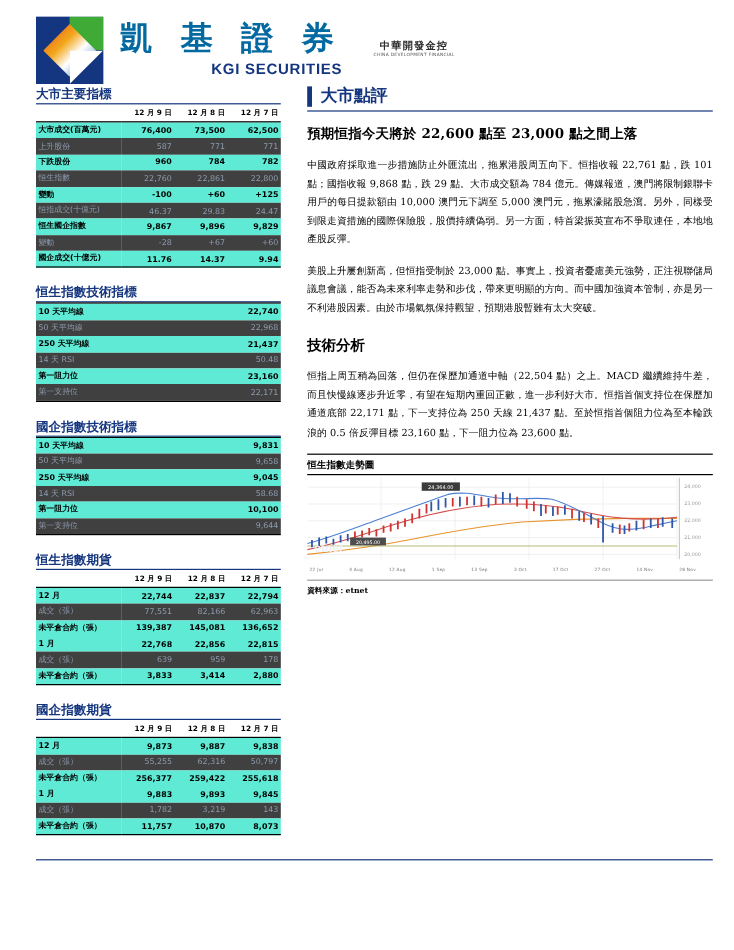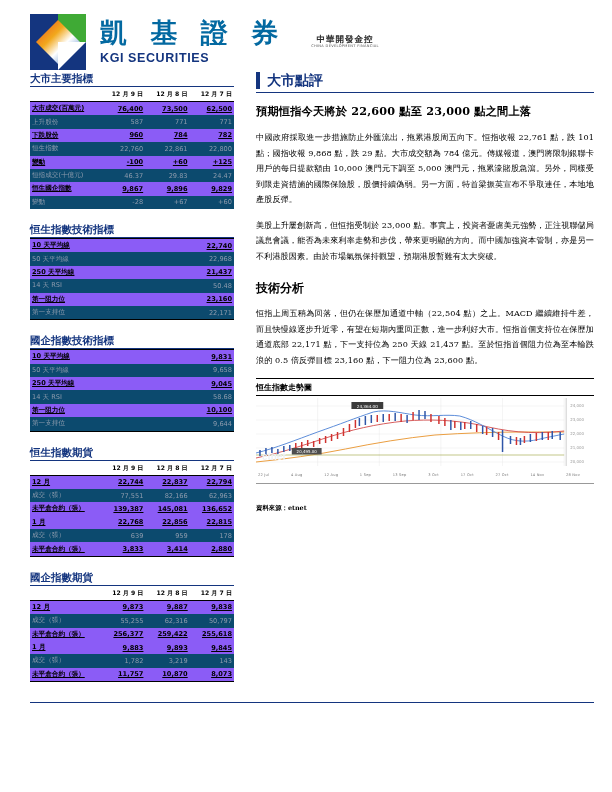--- a/index.html
+++ b/index.html
@@ -22,21 +22,21 @@
   .lm-br{left:28px;top:28px;background:#14357f;}
   .diamond{position:absolute;left:6px;top:6px;width:44px;height:44px;
     background:linear-gradient(135deg,#e8491d 0%,#f2a81c 38%,#ffffff 60%,#2f6fc0 100%);
     clip-path:polygon(50% 0,100% 50%,50% 100%,0 50%);}
   .tri-white{position:absolute;left:28px;top:28px;width:28px;height:28px;
     background:#ffffff;clip-path:polygon(0 0,100% 0,0 100%);}
   .brand{margin-left:14px;}
   .brand-cn{font-family:"DejaVu Serif","Liberation Serif",serif;
     font-size:27px;font-weight:bold;color:#0369a1;letter-spacing:7px;line-height:1.05;}
   .brand-en{font-family:"Liberation Sans",sans-serif;font-size:12.5px;font-weight:bold;
-    color:#14357f;letter-spacing:0.6px;margin-top:3px;}
+    color:#14357f;letter-spacing:0.6px;margin-top:3px;text-align:right;}
   .cdf{margin-left:26px;text-align:center;line-height:1.1;}
   .cdf-cn{font-size:8.5px;font-weight:bold;color:#2b2b2b;letter-spacing:1px;}
   .cdf-en{font-size:3.6px;color:#555;letter-spacing:.3px;margin-top:1px;}
   .title-block{margin-left:auto;text-align:right;padding-right:4px;}
   .doc-title{font-family:"DejaVu Serif","Liberation Serif",serif;font-size:21px;font-weight:bold;
     letter-spacing:1.5px;color:#000;line-height:1.1;}
   .doc-date{font-family:"DejaVu Serif","Liberation Serif",serif;font-size:11.5px;font-weight:bold;
     margin-top:6px;letter-spacing:.5px;}
 
   
@@ -49,23 +49,23 @@
   .tbl-title{font-family:"DejaVu Serif","Liberation Serif",serif;font-size:10.5px;font-weight:bold;
     color:#14357f;border-bottom:1.6px solid #14357f;display:block;padding-bottom:0;margin-bottom:0;}
   table.dt{width:100%;border-collapse:collapse;font-size:6.6px;
     font-family:"DejaVu Sans","Liberation Sans",sans-serif;}
   table.dt th{font-size:6.1px;font-weight:bold;text-align:right;padding:3px 2px 2px 2px;
     border-bottom:.9px solid #000;white-space:nowrap;}
   table.dt th.lbl{text-align:left;}
   table.dt td{padding:2.2px 2px;white-space:nowrap;}
   table.dt td.lbl{text-align:left;}
   table.dt td.num{text-align:right;}
-  table.dt tr.odd{background:#8b5cf6;text-decoration:underline;}
+  table.dt tr.odd{background:#5eead4;}
   table.dt tr.odd td{font-weight:bold;color:#000;}
-  table.dt tr.even{background:#0c4a6e;margin-left:15px;}
+  table.dt tr.even{background:#404040;margin-left:15px;}
   table.dt tr.even td{color:#8d9bad;font-weight:normal;}
   table.dt tr.last td{border-bottom:1.3px solid #000;}
   .tbl-rule-top{border-top:1.3px solid #000;}
 
   
   .sec-head{font-family:"DejaVu Serif","Liberation Serif",serif;font-size:14px;font-weight:bold;
     color:#14357f;border-left:4px solid #14357f;padding-left:7px;line-height:1.2;}
   .sec-rule{border-bottom:1.8px solid #14357f;margin-top:3px;margin-bottom:10px;}
   .lead{font-family:"DejaVu Serif","Liberation Serif",serif;font-size:11.2px;font-weight:bold;
     line-height:1.45;margin:0 0 11px 0;letter-spacing:.2px;}
@@ -76,21 +76,21 @@
 
   
   .chart-title{font-family:"DejaVu Serif","Liberation Serif",serif;font-size:8px;font-weight:bold;
     border-top:1.4px solid #000;border-bottom:1.1px solid #000;padding:2.5px 0 2.5px 0;margin-top:4px;}
   .chart-box{position:relative;height:86px;width:100%;margin-top:2px;
     border-bottom:.8px solid #999;box-sizing:border-box;}
   .chart-svg{display:block;width:100%;height:74px;}
   .xaxis{display:flex;justify-content:space-between;font-size:3.6px;color:#777;
     padding:1px 14px 0 2px;letter-spacing:.2px;}
   .src{font-family:"DejaVu Serif","Liberation Serif",serif;font-size:6.4px;font-weight:bold;
-    margin-top:20px;}
+    margin-top:4px;}
   .footer-rule{border-top:1.6px solid #14357f;margin:6px 18px 0 30px;}
 </style>
 </head>
 <body>
 
 <div class="page">
 
   <div class="header">
     <div class="logo-mark">
       <div class="q lm-tl"></div>
@@ -166,20 +166,26 @@
                 <td class="lbl">恒生國企指數</td>
                 <td class="num">9,867</td>
                 <td class="num">9,896</td>
                 <td class="num">9,829</td>
               </tr>
             <tr class="even">
                 <td class="lbl">變動</td>
                 <td class="num">-28</td>
                 <td class="num">+67</td>
                 <td class="num">+60</td>
+              </tr>
+            <tr class="odd last">
+                <td class="lbl">國企成交(十億元)</td>
+                <td class="num">11.76</td>
+                <td class="num">14.37</td>
+                <td class="num">9.94</td>
               </tr>
           </tbody>
         </table>
       </div>
 
       <div class="tbl-wrap">
         <span class="tbl-title">恒生指數技術指標</span>
         <table class="dt tbl-rule-top">
           <tbody>
             <tr class="odd">

